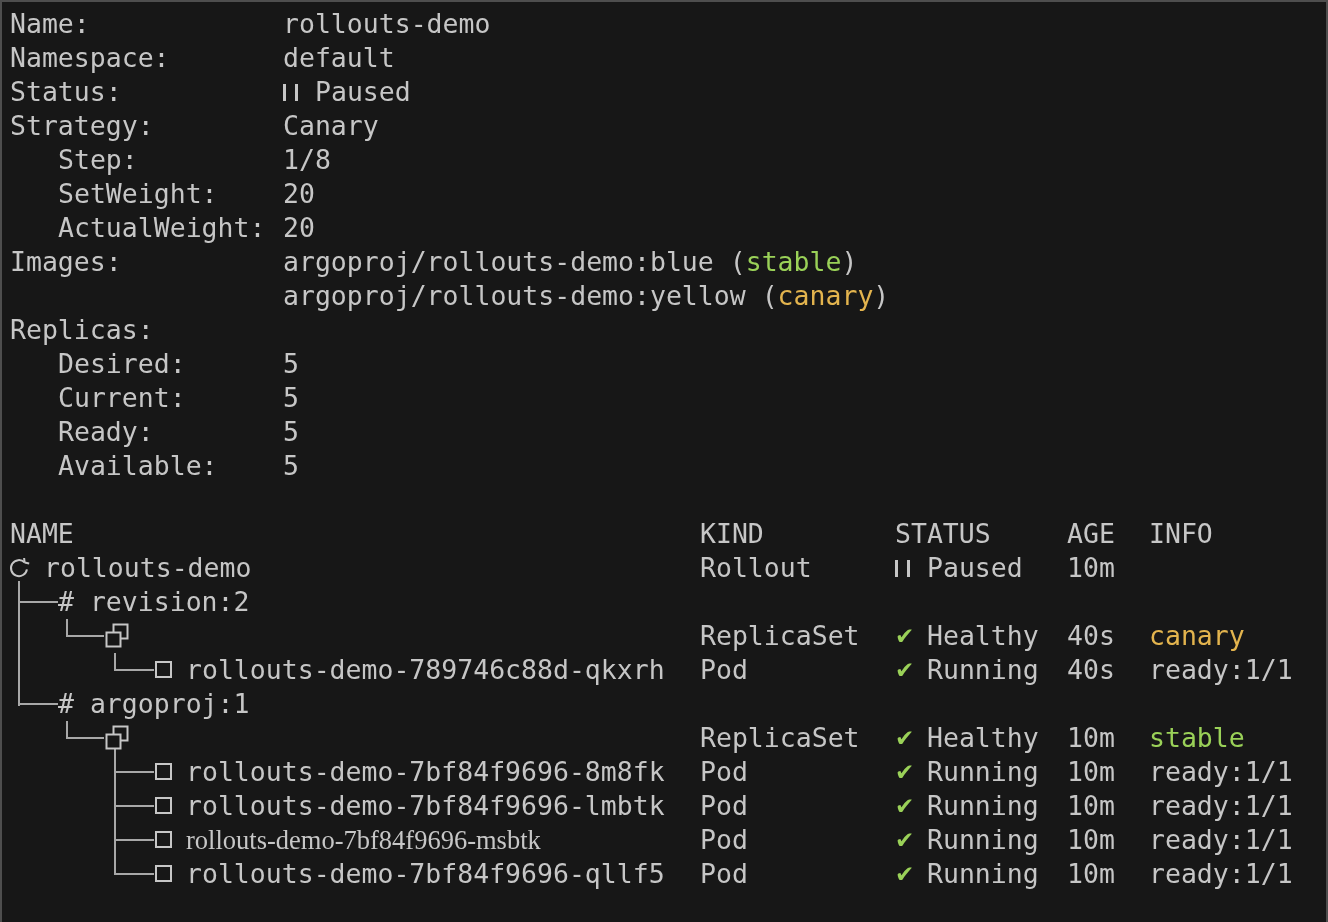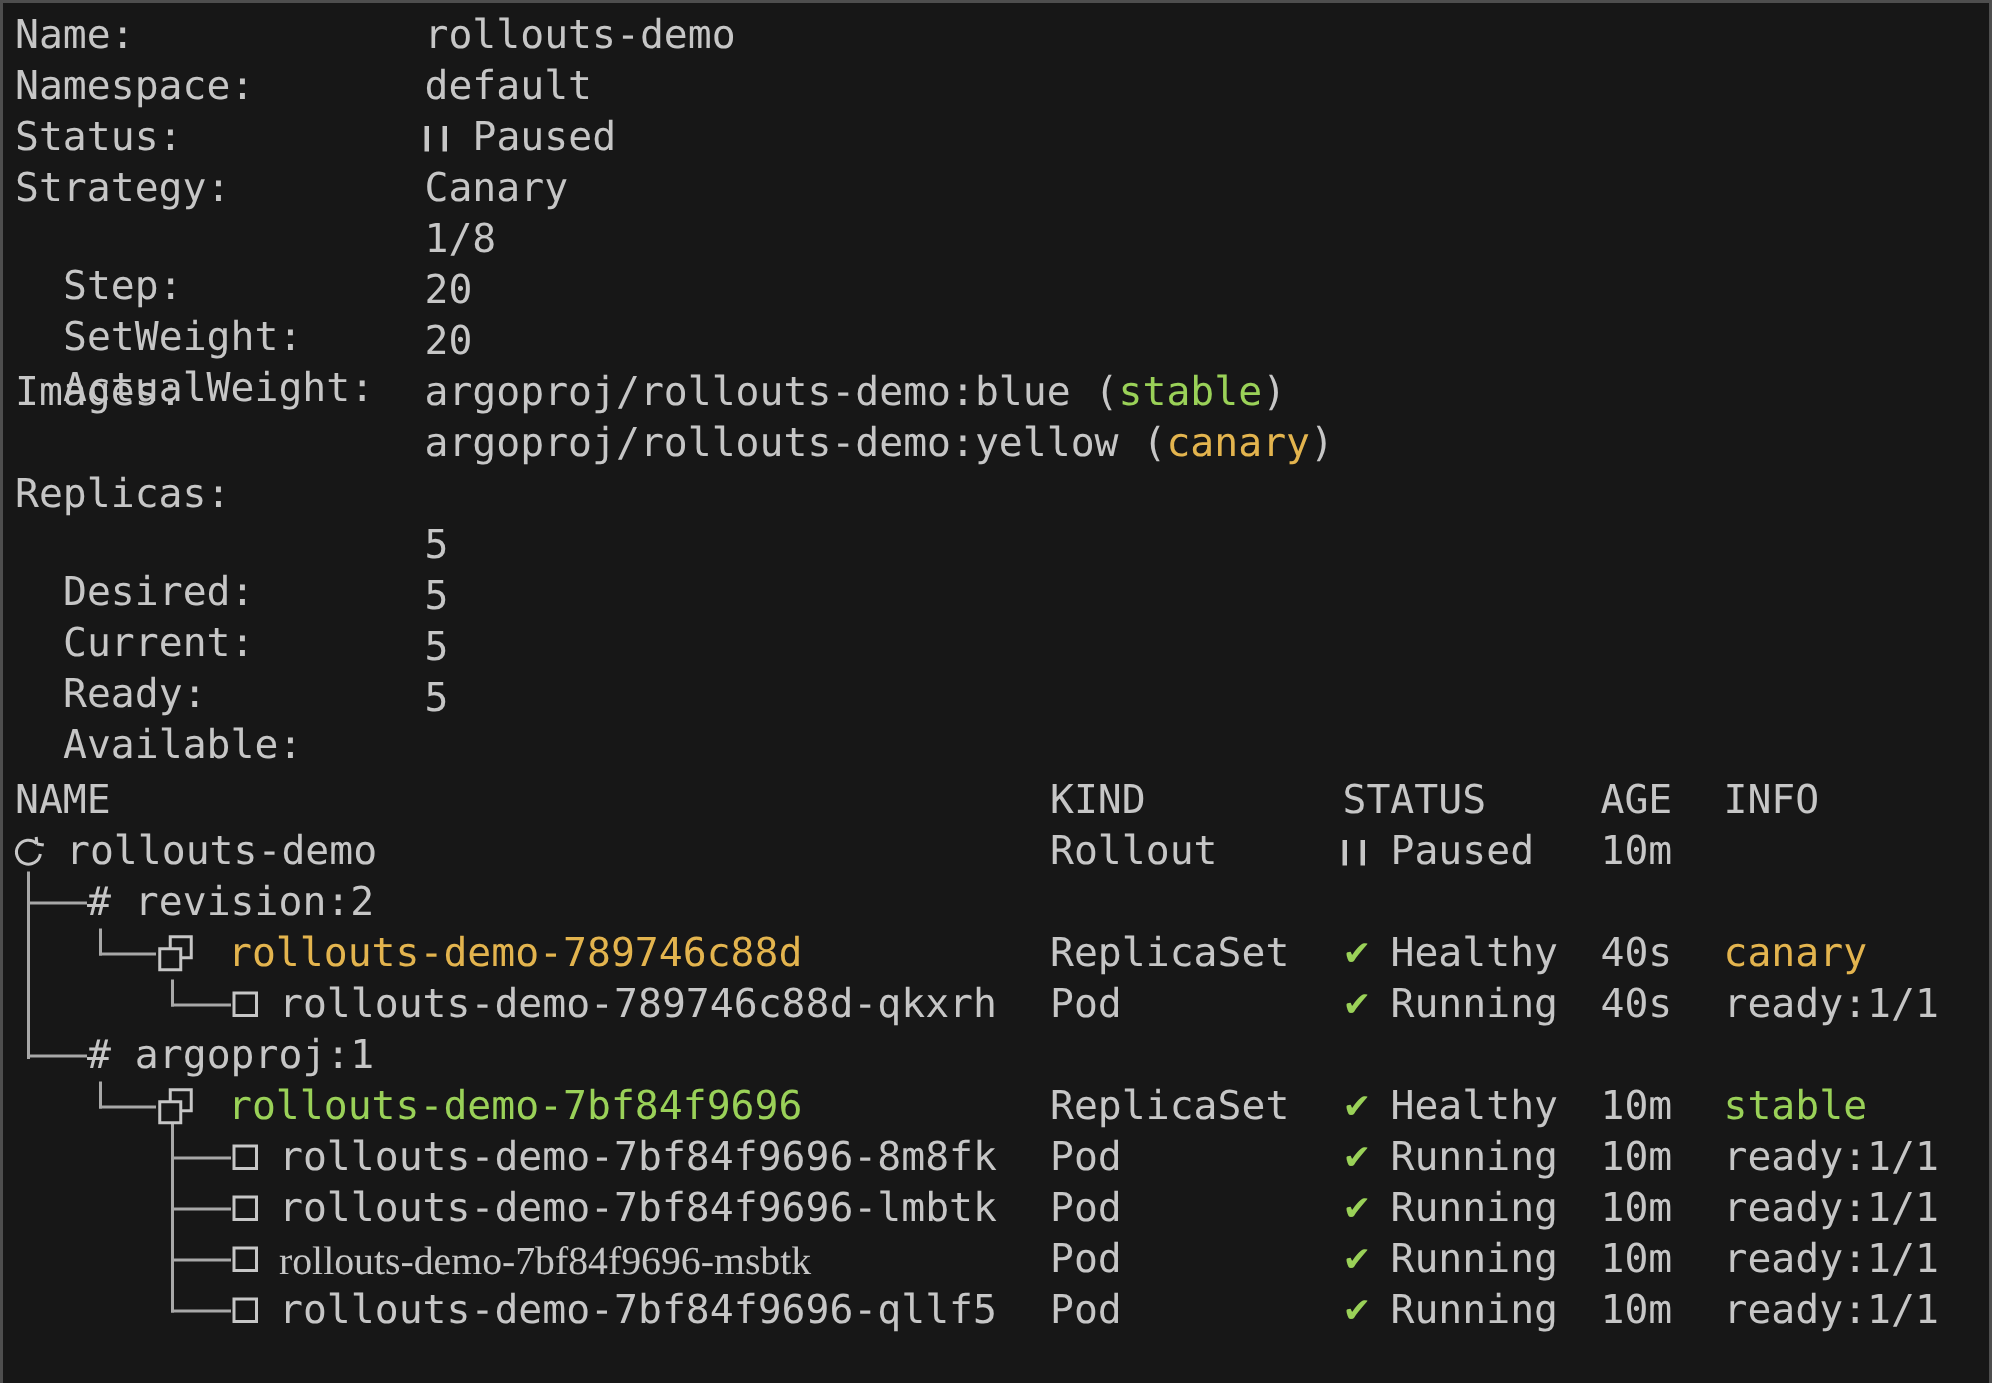--- a/index.html
+++ b/index.html
@@ -5,21 +5,21 @@
   html,body{margin:0;padding:0;background:#000;}
   .terminal{
     position:relative;width:1328px;height:922px;box-sizing:border-box;
     background:#171717;border:2px solid #4e4e4e;border-bottom:none;overflow:hidden;
     font-family:"DejaVu Sans Mono","Liberation Mono",monospace;
     font-size:26.5px;color:#c6c6c6;cursor:text;
   }
   .content{position:absolute;top:5px;left:0;right:0;}
   .krow{position:relative;height:34px;line-height:34px;}
   .lbl{position:absolute;left:8px;top:0;white-space:pre;}
-  .lbl.ind{left:40px;margin-top:31px;}
+  .lbl.ind{left:56px;}
   .val{position:absolute;left:281px;top:0;height:34px;display:flex;align-items:center;white-space:pre;}
   .spacer{height:34px;}
   .green{color:#9ad158;}
   .yellow{color:#e3b44e;}
   .icon-slot{display:inline-flex;width:32px;align-items:center;}
   .pause{display:inline-block;width:9px;height:17px;
     border-left:3px solid #c6c6c6;border-right:3px solid #c6c6c6;}
   .check{font-family:"DejaVu Sans","Liberation Sans",sans-serif;color:#9ad158;font-size:23px;}
   
   .thead{position:relative;height:34px;line-height:34px;}
@@ -141,21 +141,20 @@
         <span>Paused</span>
       </span>
       <span class="cell c-age" style="top:0;">10m</span>
 
       <span class="cell" style="left:56px;top:34px;"># revision:2</span>
 
       <svg class="tsvg" style="left:102px;top:72px;" width="27" height="27" viewBox="0 0 27 27">
         <rect x="9.5" y="1.5" width="14" height="14" fill="none" stroke="#c6c6c6" stroke-width="2"></rect>
         <rect x="2.5" y="9.5" width="14" height="14" fill="#171717" stroke="#c6c6c6" stroke-width="2"></rect>
       </svg>
-      <span class="cell yellow" style="left:150px;top:68px;">rollouts-demo-789746c88d</span>
       <span class="cell c-kind" style="top:68px;">ReplicaSet</span>
       <span class="cell c-status" style="top:68px;">
         <span class="icon-slot"><span class="check">✔</span></span>
         <span>Healthy</span>
       </span>
       <span class="cell c-age" style="top:68px;">40s</span>
       <span class="cell c-info yellow" style="top:68px;">canary</span>
 
       <span class="podbox" style="left:153px;top:110px;"></span>
       <span class="cell" style="left:184px;top:102px;">rollouts-demo-789746c88d-qkxrh</span>
@@ -166,21 +165,20 @@
       </span>
       <span class="cell c-age" style="top:102px;">40s</span>
       <span class="cell c-info" style="top:102px;">ready:1/1</span>
 
       <span class="cell" style="left:56px;top:136px;"># argoproj:1</span>
 
       <svg class="tsvg" style="left:102px;top:174px;" width="27" height="27" viewBox="0 0 27 27">
         <rect x="9.5" y="1.5" width="14" height="14" fill="none" stroke="#c6c6c6" stroke-width="2"></rect>
         <rect x="2.5" y="9.5" width="14" height="14" fill="#171717" stroke="#c6c6c6" stroke-width="2"></rect>
       </svg>
-      <span class="cell green" style="left:150px;top:170px;">rollouts-demo-7bf84f9696</span>
       <span class="cell c-kind" style="top:170px;">ReplicaSet</span>
       <span class="cell c-status" style="top:170px;">
         <span class="icon-slot"><span class="check">✔</span></span>
         <span>Healthy</span>
       </span>
       <span class="cell c-age" style="top:170px;">10m</span>
       <span class="cell c-info green" style="top:170px;">stable</span>
 
       <span class="podbox" style="left:153px;top:212px;"></span>
       <span class="cell" style="left:184px;top:204px;">rollouts-demo-7bf84f9696-8m8fk</span>

